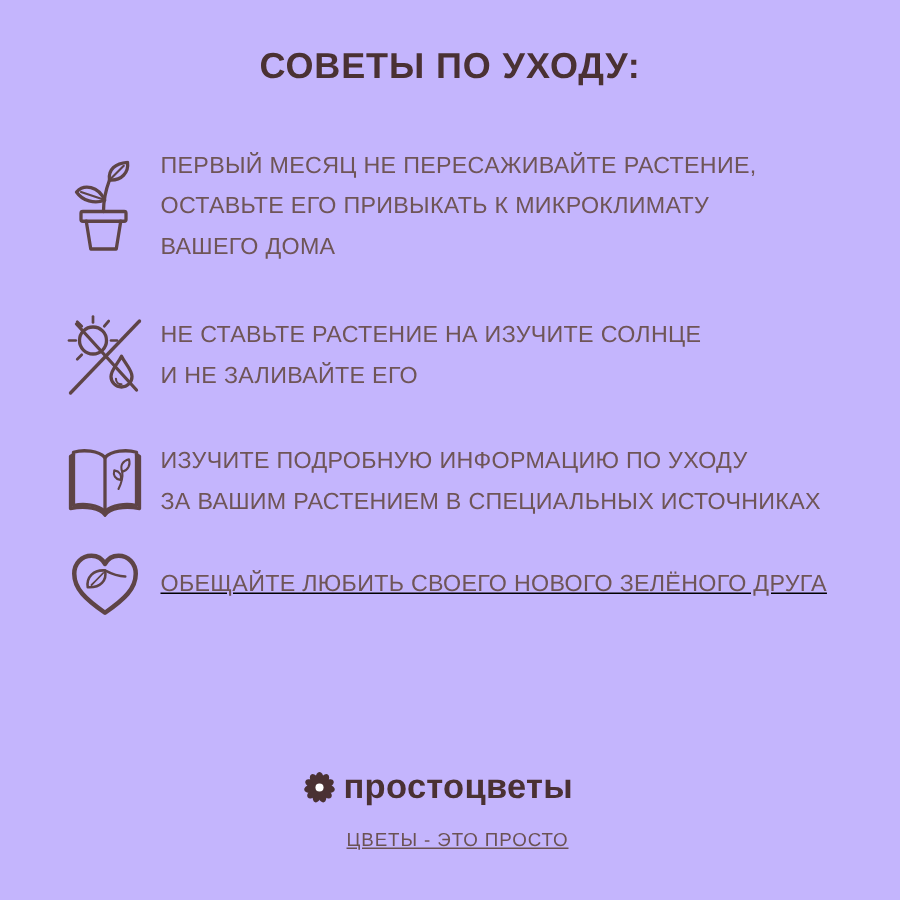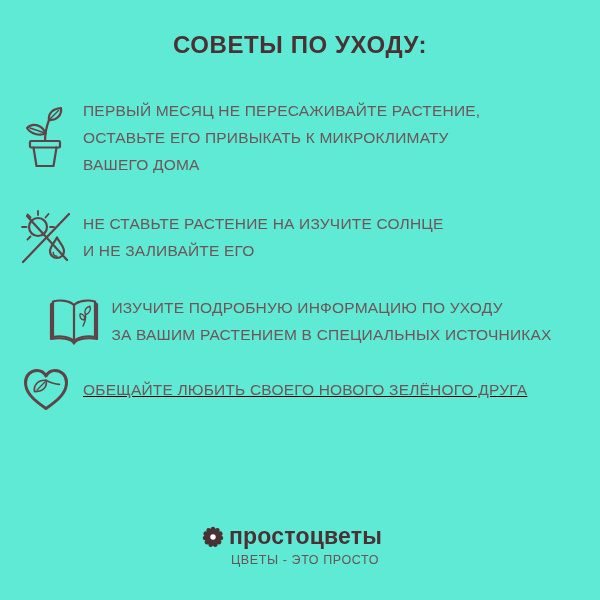--- a/index.html
+++ b/index.html
@@ -5,42 +5,42 @@
   html, body { margin: 0; padding: 0; }
   body {
     width: 600px; height: 600px;
     background: #ffffff;
     font-family: "Liberation Sans", sans-serif;
     overflow: hidden;
   }
   .poster {
     position: relative;
     width: 600px; height: 600px;
-    background: #5eead4;
+    background: #c4b5fd;
   }
   .title {
     margin: 0;
     padding-top: 31px;
     text-align: center;
     font-size: 24px;
     font-weight: bold;
     letter-spacing: 0.6px;
     color: #4a3133;
   }
   .tips {
     margin-top: 38px;
-    padding-left: 18px;
+    padding-left: 42px;
     padding-right: 20px;
   }
   .tip {
     display: flex;
     align-items: center;
   }
   .tip-sun    { margin-top: 30px; }
-  .tip-book   { margin-top: 27px; justify-content: center; }
+  .tip-book   { margin-top: 27px; }
   .tip-heart  { margin-top: 17px; text-decoration: underline; }
   .tip-icon {
     flex: 0 0 56px;
     width: 56px;
     display: flex;
     justify-content: center;
     align-items: center;
   }
   .tip-text {
     margin-left: 9px;
@@ -62,25 +62,26 @@
     align-items: center;
     gap: 5px;
   }
   .brand-name {
     font-size: 23px;
     font-weight: bold;
     letter-spacing: 0.2px;
     color: #4a3133;
   }
   .tagline {
-    margin-top: 3px;
+    margin-top: 15px;
     padding-left: 26px;
     font-size: 12.5px;
     letter-spacing: 0.6px;
     color: #6b5254;
+    text-decoration: underline;
   }
   .ico { display: block; }
 </style>
 </head>
 <body>
 
 <div class="poster">
 
   <h1 class="title">СОВЕТЫ ПО УХОДУ:</h1>
 

